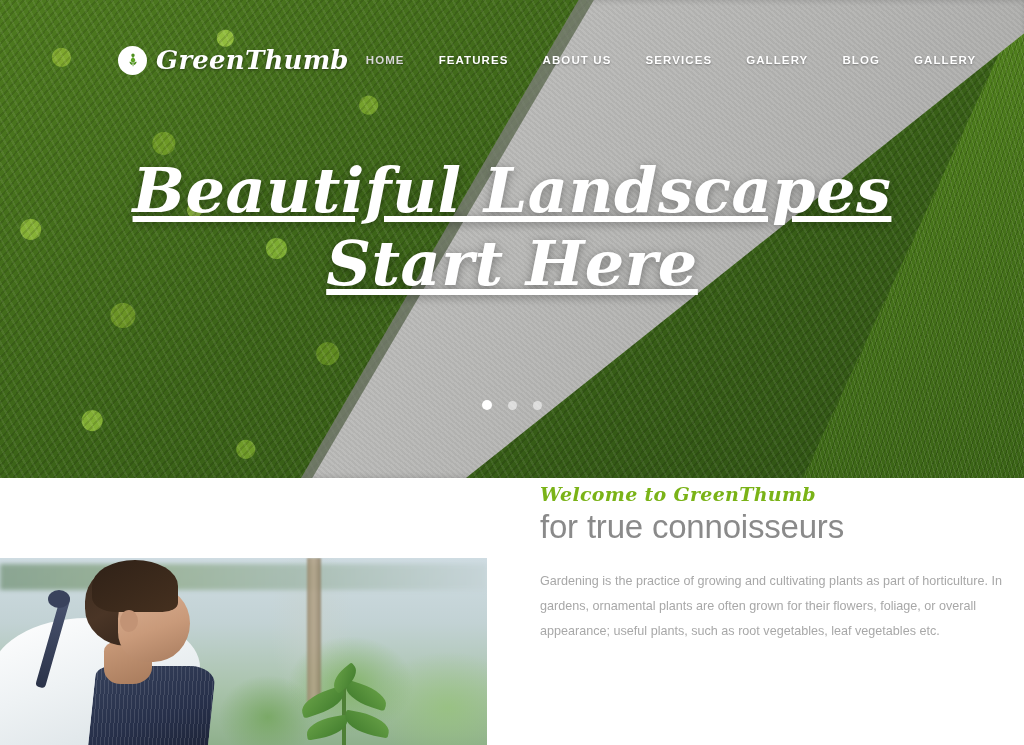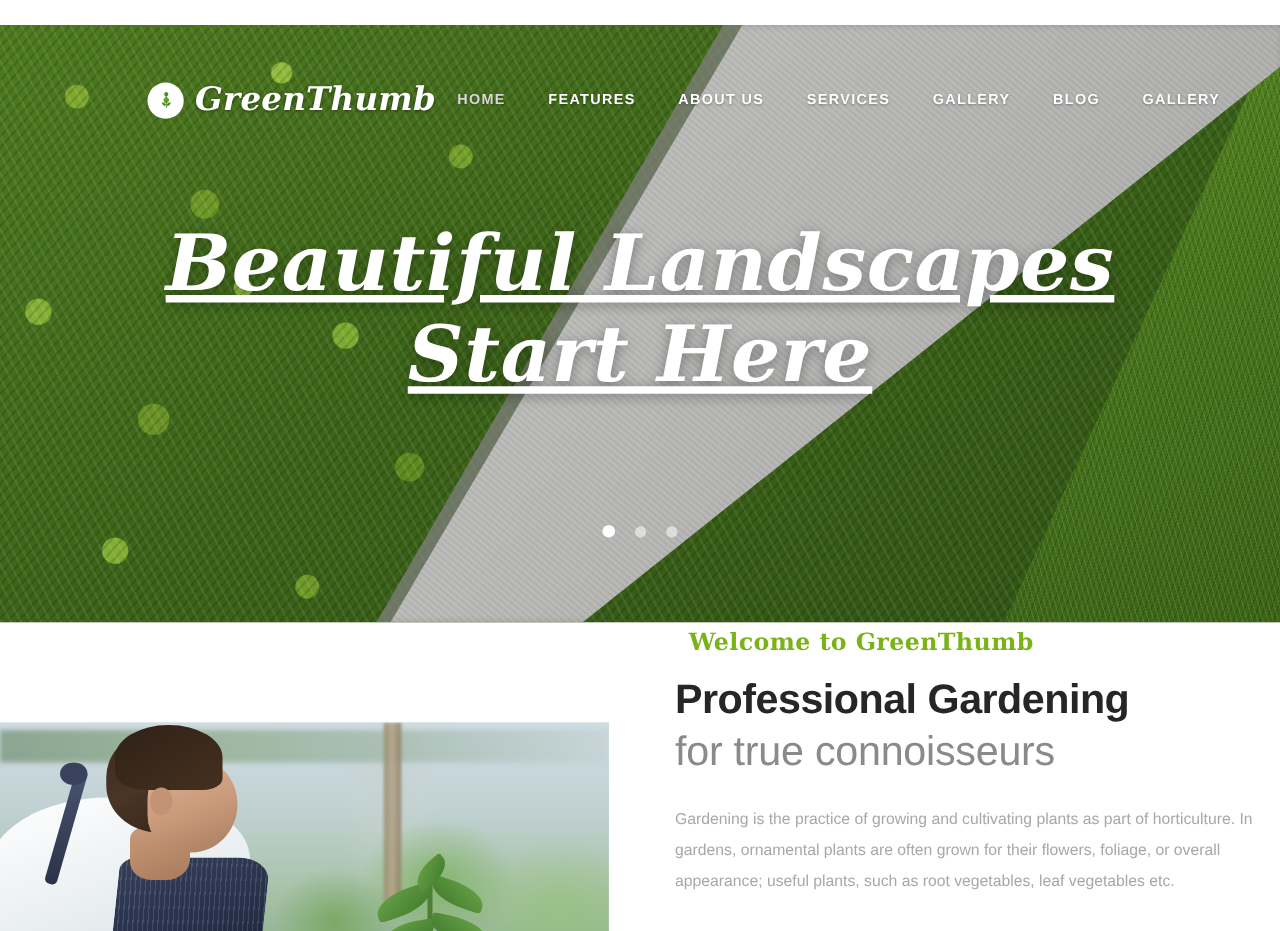--- a/index.html
+++ b/index.html
@@ -8,21 +8,20 @@
     background:#ffffff;
     font-family:"Liberation Sans", sans-serif;
   }
 
   
   .hero{
     position:relative;
     width:1024px; height:478px;
     overflow:hidden;
     background:#2c4a1d;
-    margin-top:20px;
   }
   
   .hero-bg-shrub{
     position:absolute; inset:0;
     background:
       radial-gradient(circle at 6% 12%, #7fa82e 0 9px, transparent 10px),
       radial-gradient(circle at 16% 30%, #6d9826 0 11px, transparent 12px),
       radial-gradient(circle at 3% 48%, #85b035 0 10px, transparent 11px),
       radial-gradient(circle at 22% 8%, #90bb3c 0 8px, transparent 9px),
       radial-gradient(circle at 12% 66%, #6a9325 0 12px, transparent 13px),
@@ -251,25 +250,24 @@
   .leaf.l3{ left:16px; top:48px; width:42px; height:19px; transform:rotate(-10deg); }
   .leaf.l4{ left:54px; top:44px; width:46px; height:20px; transform:rotate(12deg) scaleX(-1); }
   .leaf.l5{ left:40px; top:0px;  width:30px; height:16px; transform:rotate(-40deg); }
 
   .intro-text{
     position:absolute; left:540px; top:0; width:470px;
   }
   .intro-eyebrow{
     color:#7ab317;
     font-family:"DejaVu Serif", serif;
-    font-weight:bold;
+    font-style:italic; font-weight:bold;
     font-size:19px;
     letter-spacing:.3px;
     padding-top:5px;
-    margin-left:11px;
   }
   .intro-h1{
     color:#262626;
     font-size:33px; font-weight:bold;
     letter-spacing:-.4px;
     line-height:1.18;
     padding-top:15px;
   }
   .intro-h2{
     color:#8a8a8a;
@@ -355,17 +353,16 @@
       <div class="leaf l1"></div>
       <div class="leaf l2"></div>
       <div class="leaf l3"></div>
       <div class="leaf l4"></div>
       <div class="leaf l5"></div>
     </div>
   </div>
 
   <div class="intro-text">
     <div class="intro-eyebrow">Welcome to GreenThumb</div>
-    <div class="intro-h1">Professional Gardening</div>
     <div class="intro-h2">for true connoisseurs</div>
     <p class="intro-body">Gardening is the practice of growing and cultivating plants as part of horticulture. In gardens, ornamental plants are often grown for their flowers, foliage, or overall appearance; useful plants, such as root vegetables, leaf vegetables etc.</p>
   </div>
 </section>
 
 </body></html>

